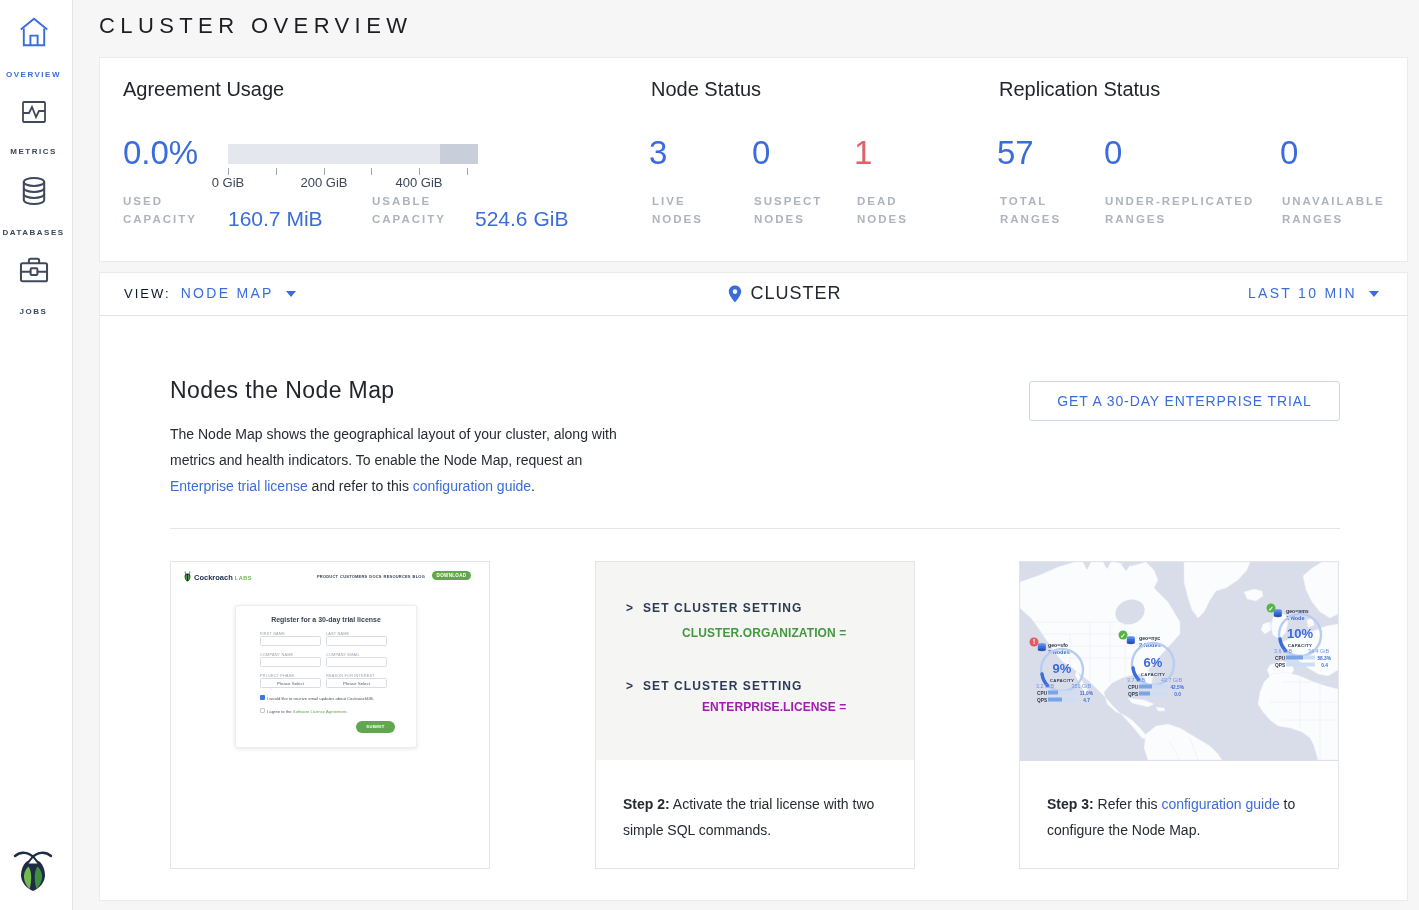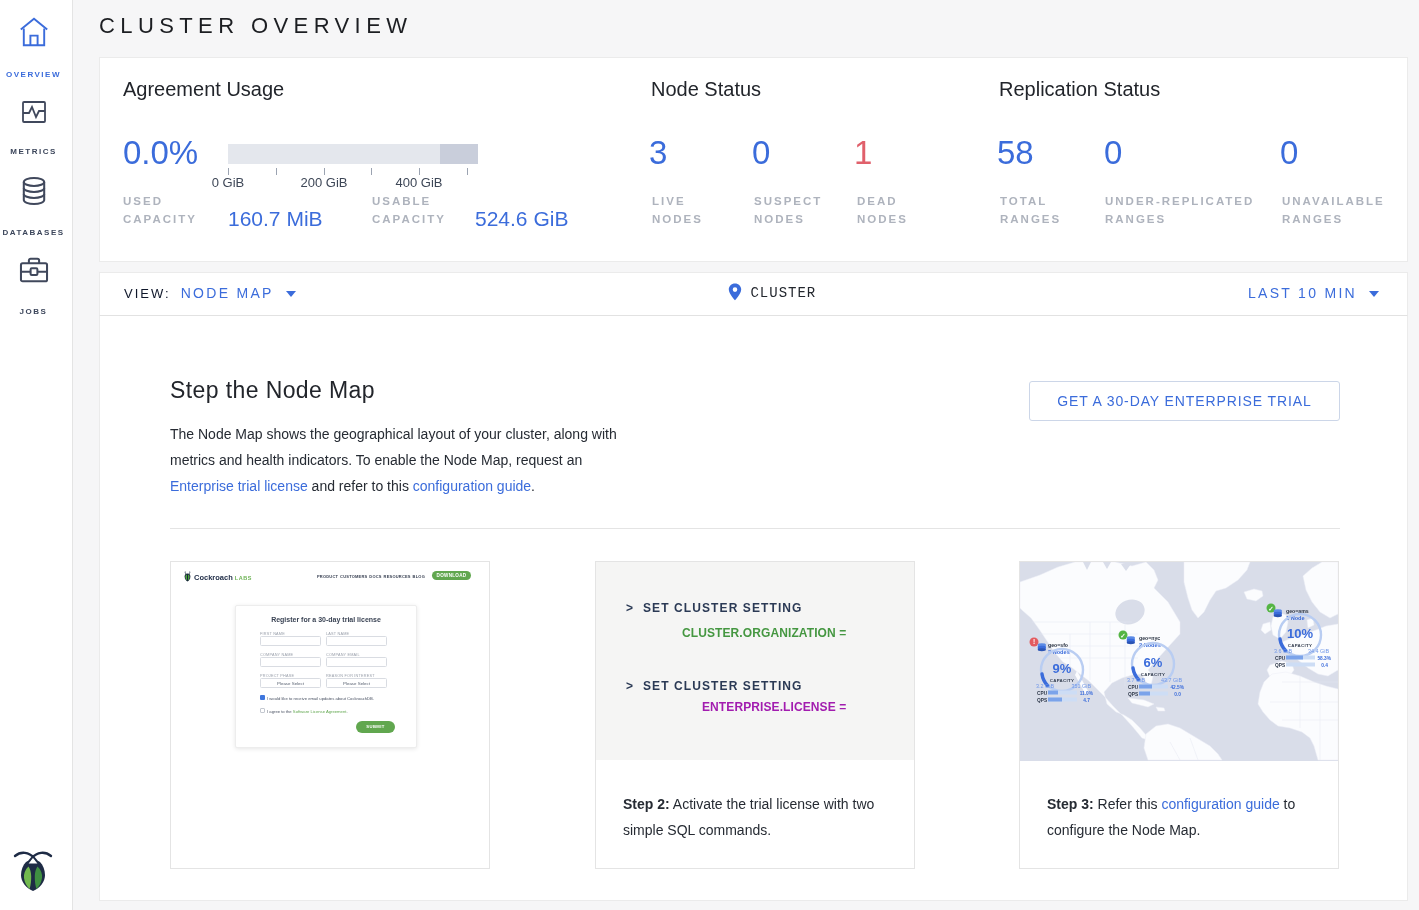--- a/index.html
+++ b/index.html
@@ -127,41 +127,41 @@
 
   <div class="sec-h" style="left:551px; top:20px;">Node Status</div>
   <div class="bignum" style="left:549px; top:76px;">3</div>
   <div class="bignum" style="left:652px; top:76px;">0</div>
   <div class="bignum red" style="left:754px; top:76px;">1</div>
   <div class="sublbl" style="left:552px; top:134px;">LIVE<br>NODES</div>
   <div class="sublbl" style="left:654px; top:134px;">SUSPECT<br>NODES</div>
   <div class="sublbl" style="left:757px; top:134px;">DEAD<br>NODES</div>
 
   <div class="sec-h" style="left:899px; top:20px;">Replication Status</div>
-  <div class="bignum" style="left:897px; top:76px;">58</div>
+  <div class="bignum" style="left:897px; top:76px;">57</div>
   <div class="bignum" style="left:1004px; top:76px;">0</div>
   <div class="bignum" style="left:1180px; top:76px;">0</div>
   <div class="sublbl" style="left:900px; top:134px;">TOTAL<br>RANGES</div>
   <div class="sublbl" style="left:1005px; top:134px;">UNDER-REPLICATED<br>RANGES</div>
   <div class="sublbl" style="left:1182px; top:134px;">UNAVAILABLE<br>RANGES</div>
 </div>
 
 <div id="viewbar">
   <div style="position:absolute; left:24px; top:11px;"><span class="vlabel">VIEW:&nbsp;</span> <span class="vlink">NODE MAP</span><span class="caret"></span></div>
   <div style="position:absolute; left:628px; top:10px;">
     <svg width="14" height="18" viewBox="0 0 14 18" style="vertical-align:-4px;">
         <path d="M7 0.5 C3.4 0.5 0.8 3.1 0.8 6.6 C0.8 11 7 17.3 7 17.3 C7 17.3 13.2 11 13.2 6.6 C13.2 3.1 10.6 0.5 7 0.5 Z M7 8.9 A2.3 2.3 0 1 1 7 4.3 A2.3 2.3 0 0 1 7 8.9 Z" fill="#3b6cdb"></path>
       </svg>
-    <span style="font-size:14px; letter-spacing:1px; color:#23272e; margin-left:4px;font-family:Liberation Mono, monospace;">CLUSTER</span>
+    <span style="font-size:18px; letter-spacing:1px; color:#23272e; margin-left:4px;">CLUSTER</span>
   </div>
   <div style="position:absolute; right:28px; top:11px;"><span class="vlink">LAST 10 MIN</span><span class="caret"></span></div>
 </div>
 
 <div id="panel">
-  <h2>Step the Node Map</h2>
+  <h2>Nodes the Node Map</h2>
   <div id="desc">The Node Map shows the geographical layout of your cluster, along with<br>metrics and health indicators. To enable the Node Map, request an<br><a href="#">Enterprise trial license</a> and refer to this <a href="#">configuration guide</a>.</div>
   <div id="trialbtn">GET A 30-DAY ENTERPRISE TRIAL</div>
   <div id="divider"></div>
 
   <div class="stepcard" style="left:70px;" id="step1">
     <div id="shot" style="position:absolute; left:0; top:0; width:318px; height:200px; background:#fff; overflow:hidden; filter:blur(0.3px);">
 
       <svg width="9" height="11" viewBox="0 0 18 22" style="position:absolute; left:12px; top:9px;">
         <path d="M6 6 C4.5 4.5 4 2.5 4.6 1" stroke="#19253e" stroke-width="1.4" fill="none"></path>
         <path d="M12 6 C13.5 4.5 14 2.5 13.4 1" stroke="#19253e" stroke-width="1.4" fill="none"></path>

